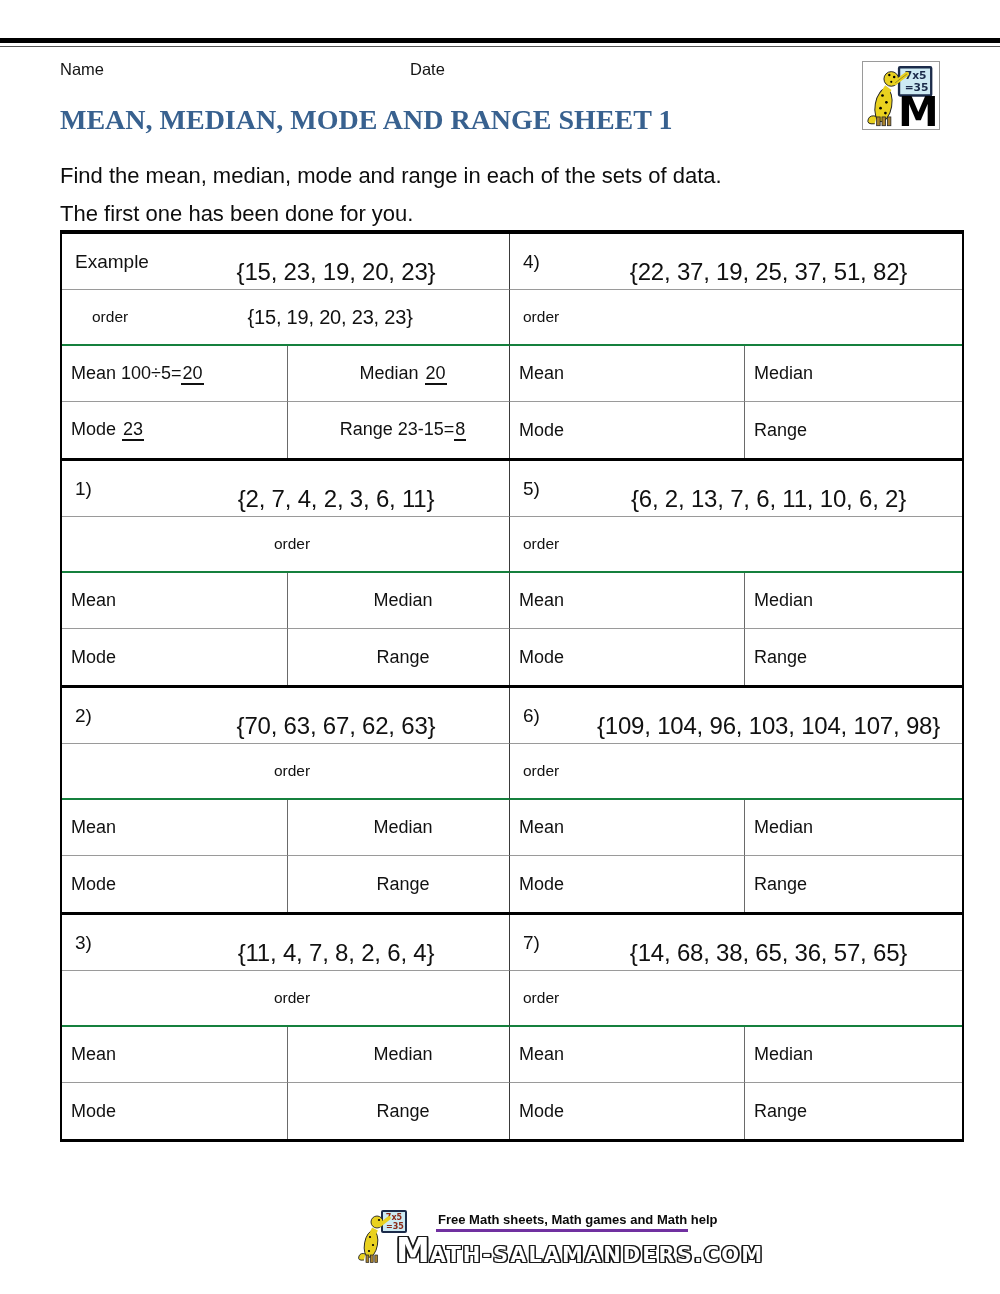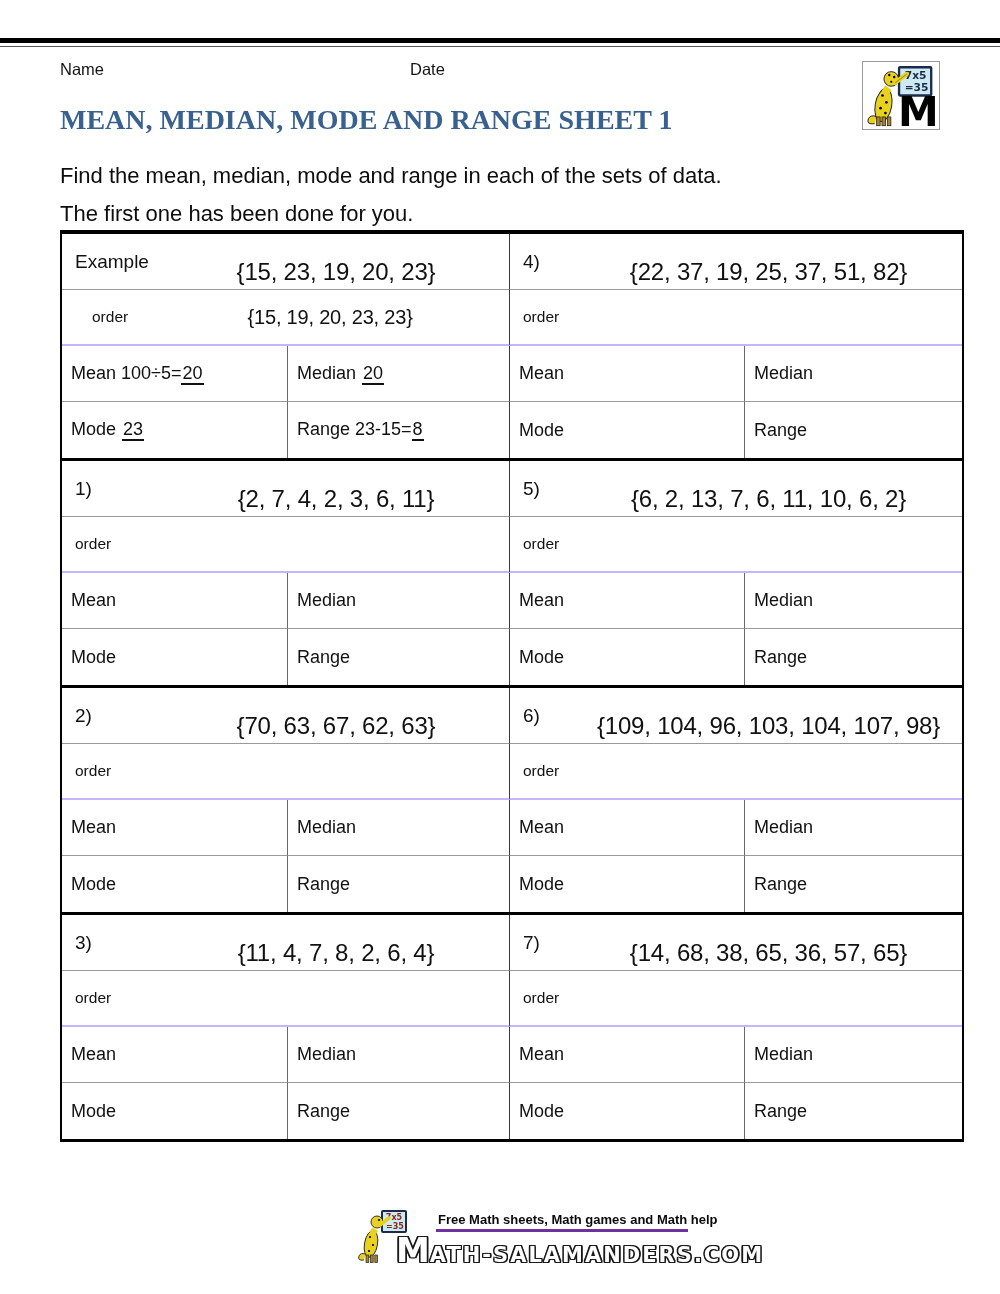--- a/index.html
+++ b/index.html
@@ -44,24 +44,24 @@
   .block {
     display:grid;
     grid-template-columns:226px 222px 235px 217px;
     grid-auto-rows:56px;
     border-bottom:3px solid #000;
   }
   .block:last-child { border-bottom:none; }
   .cell { display:flex; align-items:center; box-sizing:border-box; min-width:0; }
   .c12 { grid-column:1 / 3; }
   .c34 { grid-column:3 / 5; }
-  .v-mid  { border-right:1px solid #3a3a3a; }
+  .v-mid  { border-right:1px solid #3a3a3a;justify-content:center; }
   .v-sub  { border-right:1px solid #6a6a6a; }
   .h-thin { border-bottom:1px solid #9a9a9a; }
-  .h-med  { border-bottom:2px solid #c4b5fd;gap:23px; }
+  .h-med  { border-bottom:2px solid #15803d;gap:23px; }
 
   .num { flex:0 0 auto; padding-left:13px; min-width:88px; font-size:19px; }
   .num.narrow { min-width:52px; }
   .set-wrap { flex:1 1 auto; text-align:center; font-size:24px; letter-spacing:-0.2px; white-space:nowrap;margin-top:20px; }
   .order-label { padding-left:13px; font-size:15.5px; }
   .order-label.indent { padding-left:30px; }
   .order-wrap { flex:1 1 auto; text-align:center; font-size:20px; letter-spacing:-0.2px; }
 
   .stat { padding-left:9px; font-size:18px; white-space:nowrap; }
   .ans { display:inline-block; border-bottom:2px solid #111; line-height:1.0; padding:0 1px 1px 1px; }

